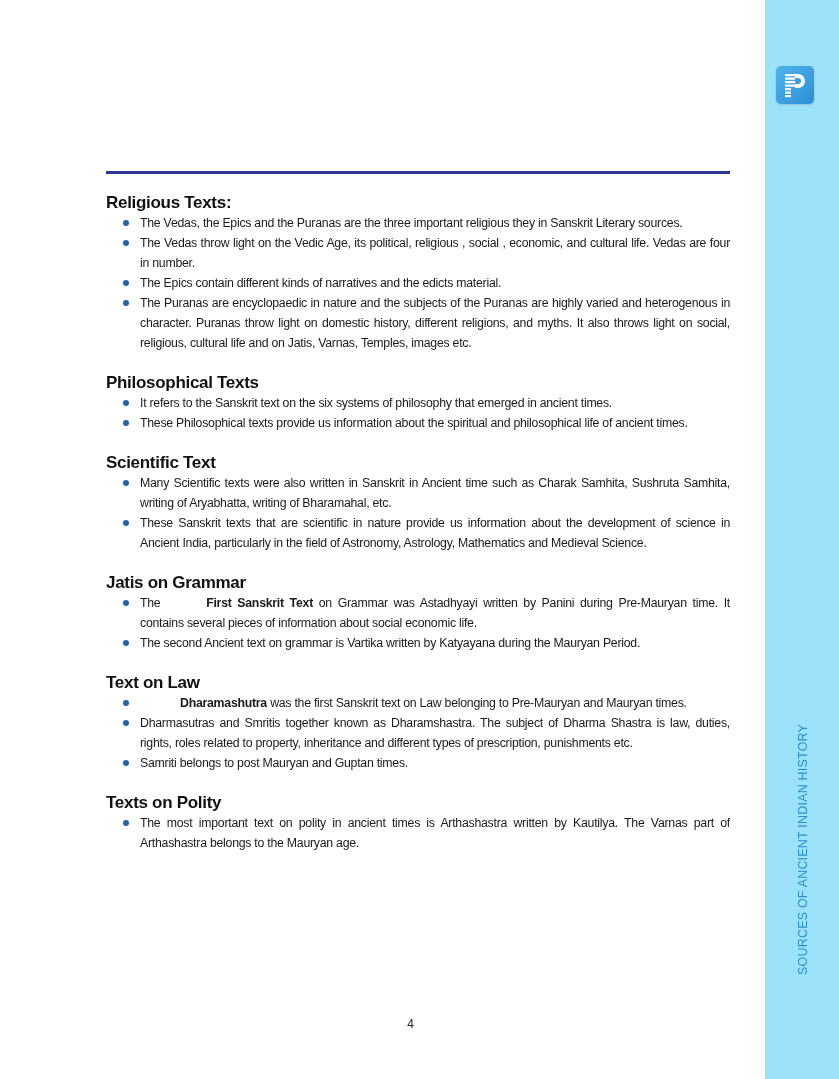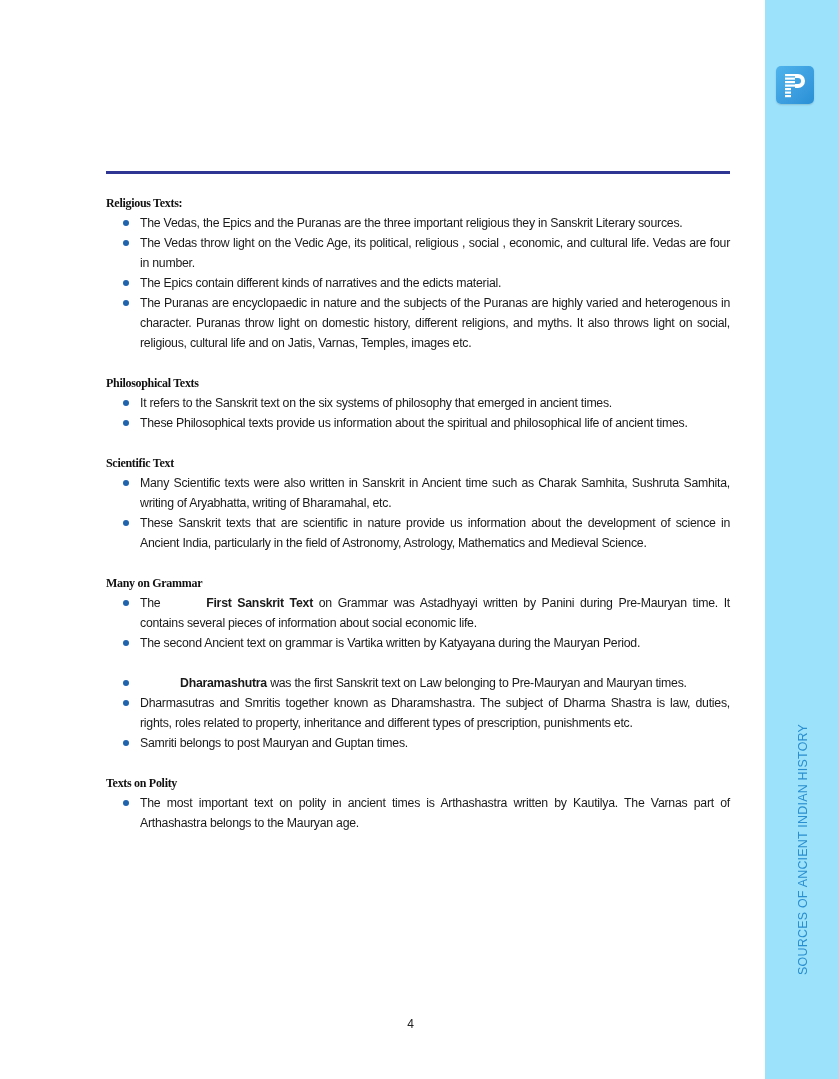--- a/index.html
+++ b/index.html
@@ -28,21 +28,21 @@
     }
     .rule {
       position: absolute; left: 106px; top: 171px; width: 624px; height: 3px;
       background: #2e3592;
     }
     .content {
       position: absolute; left: 106px; top: 193px; width: 624px;
       font-size: 12.3px; line-height: 20px;
     }
     .section { margin-bottom: 20px; }
-    .heading { font-weight: bold; font-size: 12px; color: #111; letter-spacing: -0.3px; font-family: Liberation Serif, serif; }
+    .heading { font-weight: bold; font-size: 17px; color: #111; letter-spacing: -0.3px; }
     ul { list-style: none; margin: 0; padding: 0; }
     li {
       position: relative; padding-left: 34px; text-align: justify;
       letter-spacing: -0.25px;
     }
     .bullet {
       position: absolute; left: 17px; top: 7px; width: 6px; height: 6px;
       border-radius: 50%; background: #1f63ad;
     }
     b { font-weight: bold; padding-left: 40px; }
@@ -98,28 +98,29 @@
 
   <div class="section">
     <div class="heading">Scientific  Text</div>
     <ul>
       <li><span class="bullet"></span><span>Many Scientific texts were also written in Sanskrit in Ancient time such as Charak Samhita, Sushruta Samhita, writing of Aryabhatta, writing of Bharamahal, etc.</span></li>
       <li><span class="bullet"></span><span>These Sanskrit texts that are scientific in nature provide us information about the development of science in Ancient India, particularly in the field of Astronomy, Astrology, Mathematics and Medieval Science.</span></li>
     </ul>
   </div>
 
   <div class="section">
-    <div class="heading">Many on Grammar</div>
+    <div class="heading">Jatis on Grammar</div>
     <ul>
       <li><span class="bullet"></span><span>The </span><b>First Sanskrit Text</b><span> on Grammar was Astadhyayi written by Panini during Pre-Mauryan time. It contains several pieces of information about social economic life.</span></li>
       <li><span class="bullet"></span><span>The second Ancient text on grammar is Vartika written by Katyayana during the Mauryan Period.</span></li>
     </ul>
   </div>
 
   <div class="section">
+    <div class="heading">Text on Law</div>
     <ul>
       <li><span class="bullet"></span><span></span><b>Dharamashutra</b><span> was the first Sanskrit text on Law belonging to Pre-Mauryan and Mauryan times.</span></li>
       <li><span class="bullet"></span><span>Dharmasutras and Smritis together known as Dharamshastra. The subject of Dharma Shastra is law, duties, rights, roles related to property, inheritance and different types of prescription, punishments etc.</span></li>
       <li><span class="bullet"></span><span>Samriti belongs to post Mauryan and Guptan times.</span></li>
     </ul>
   </div>
 
   <div class="section">
     <div class="heading">Texts on Polity</div>
     <ul>

